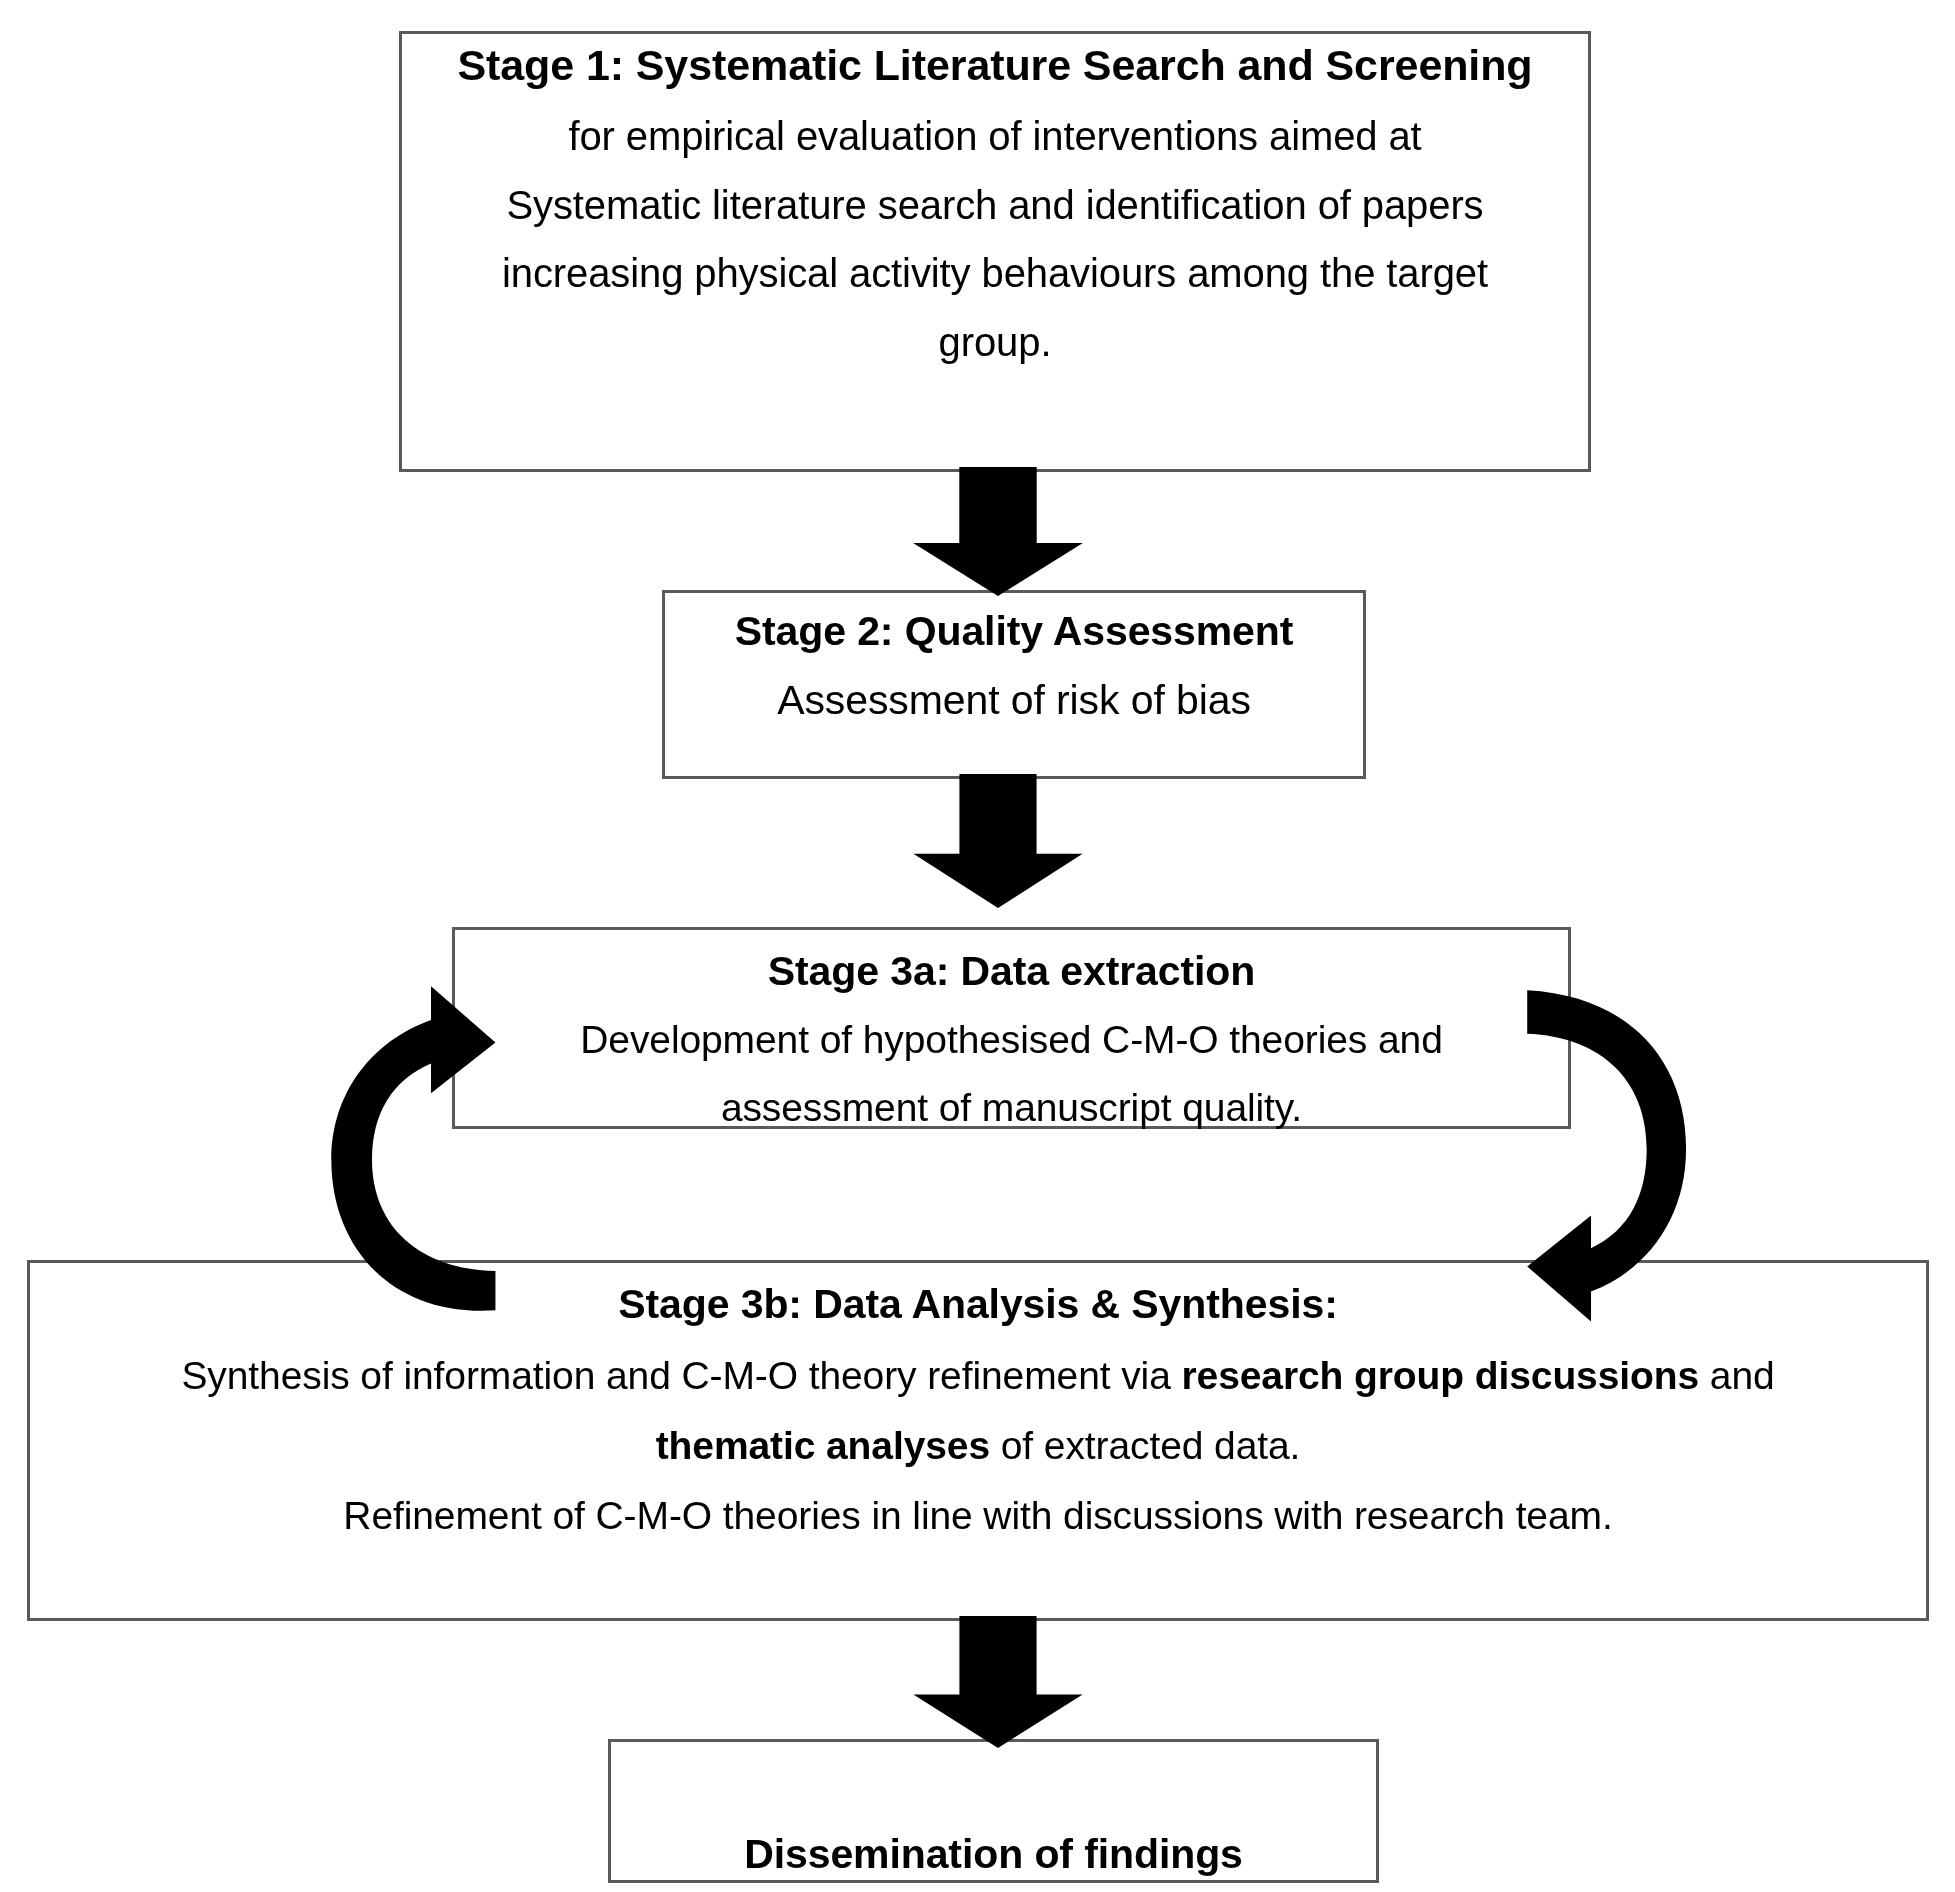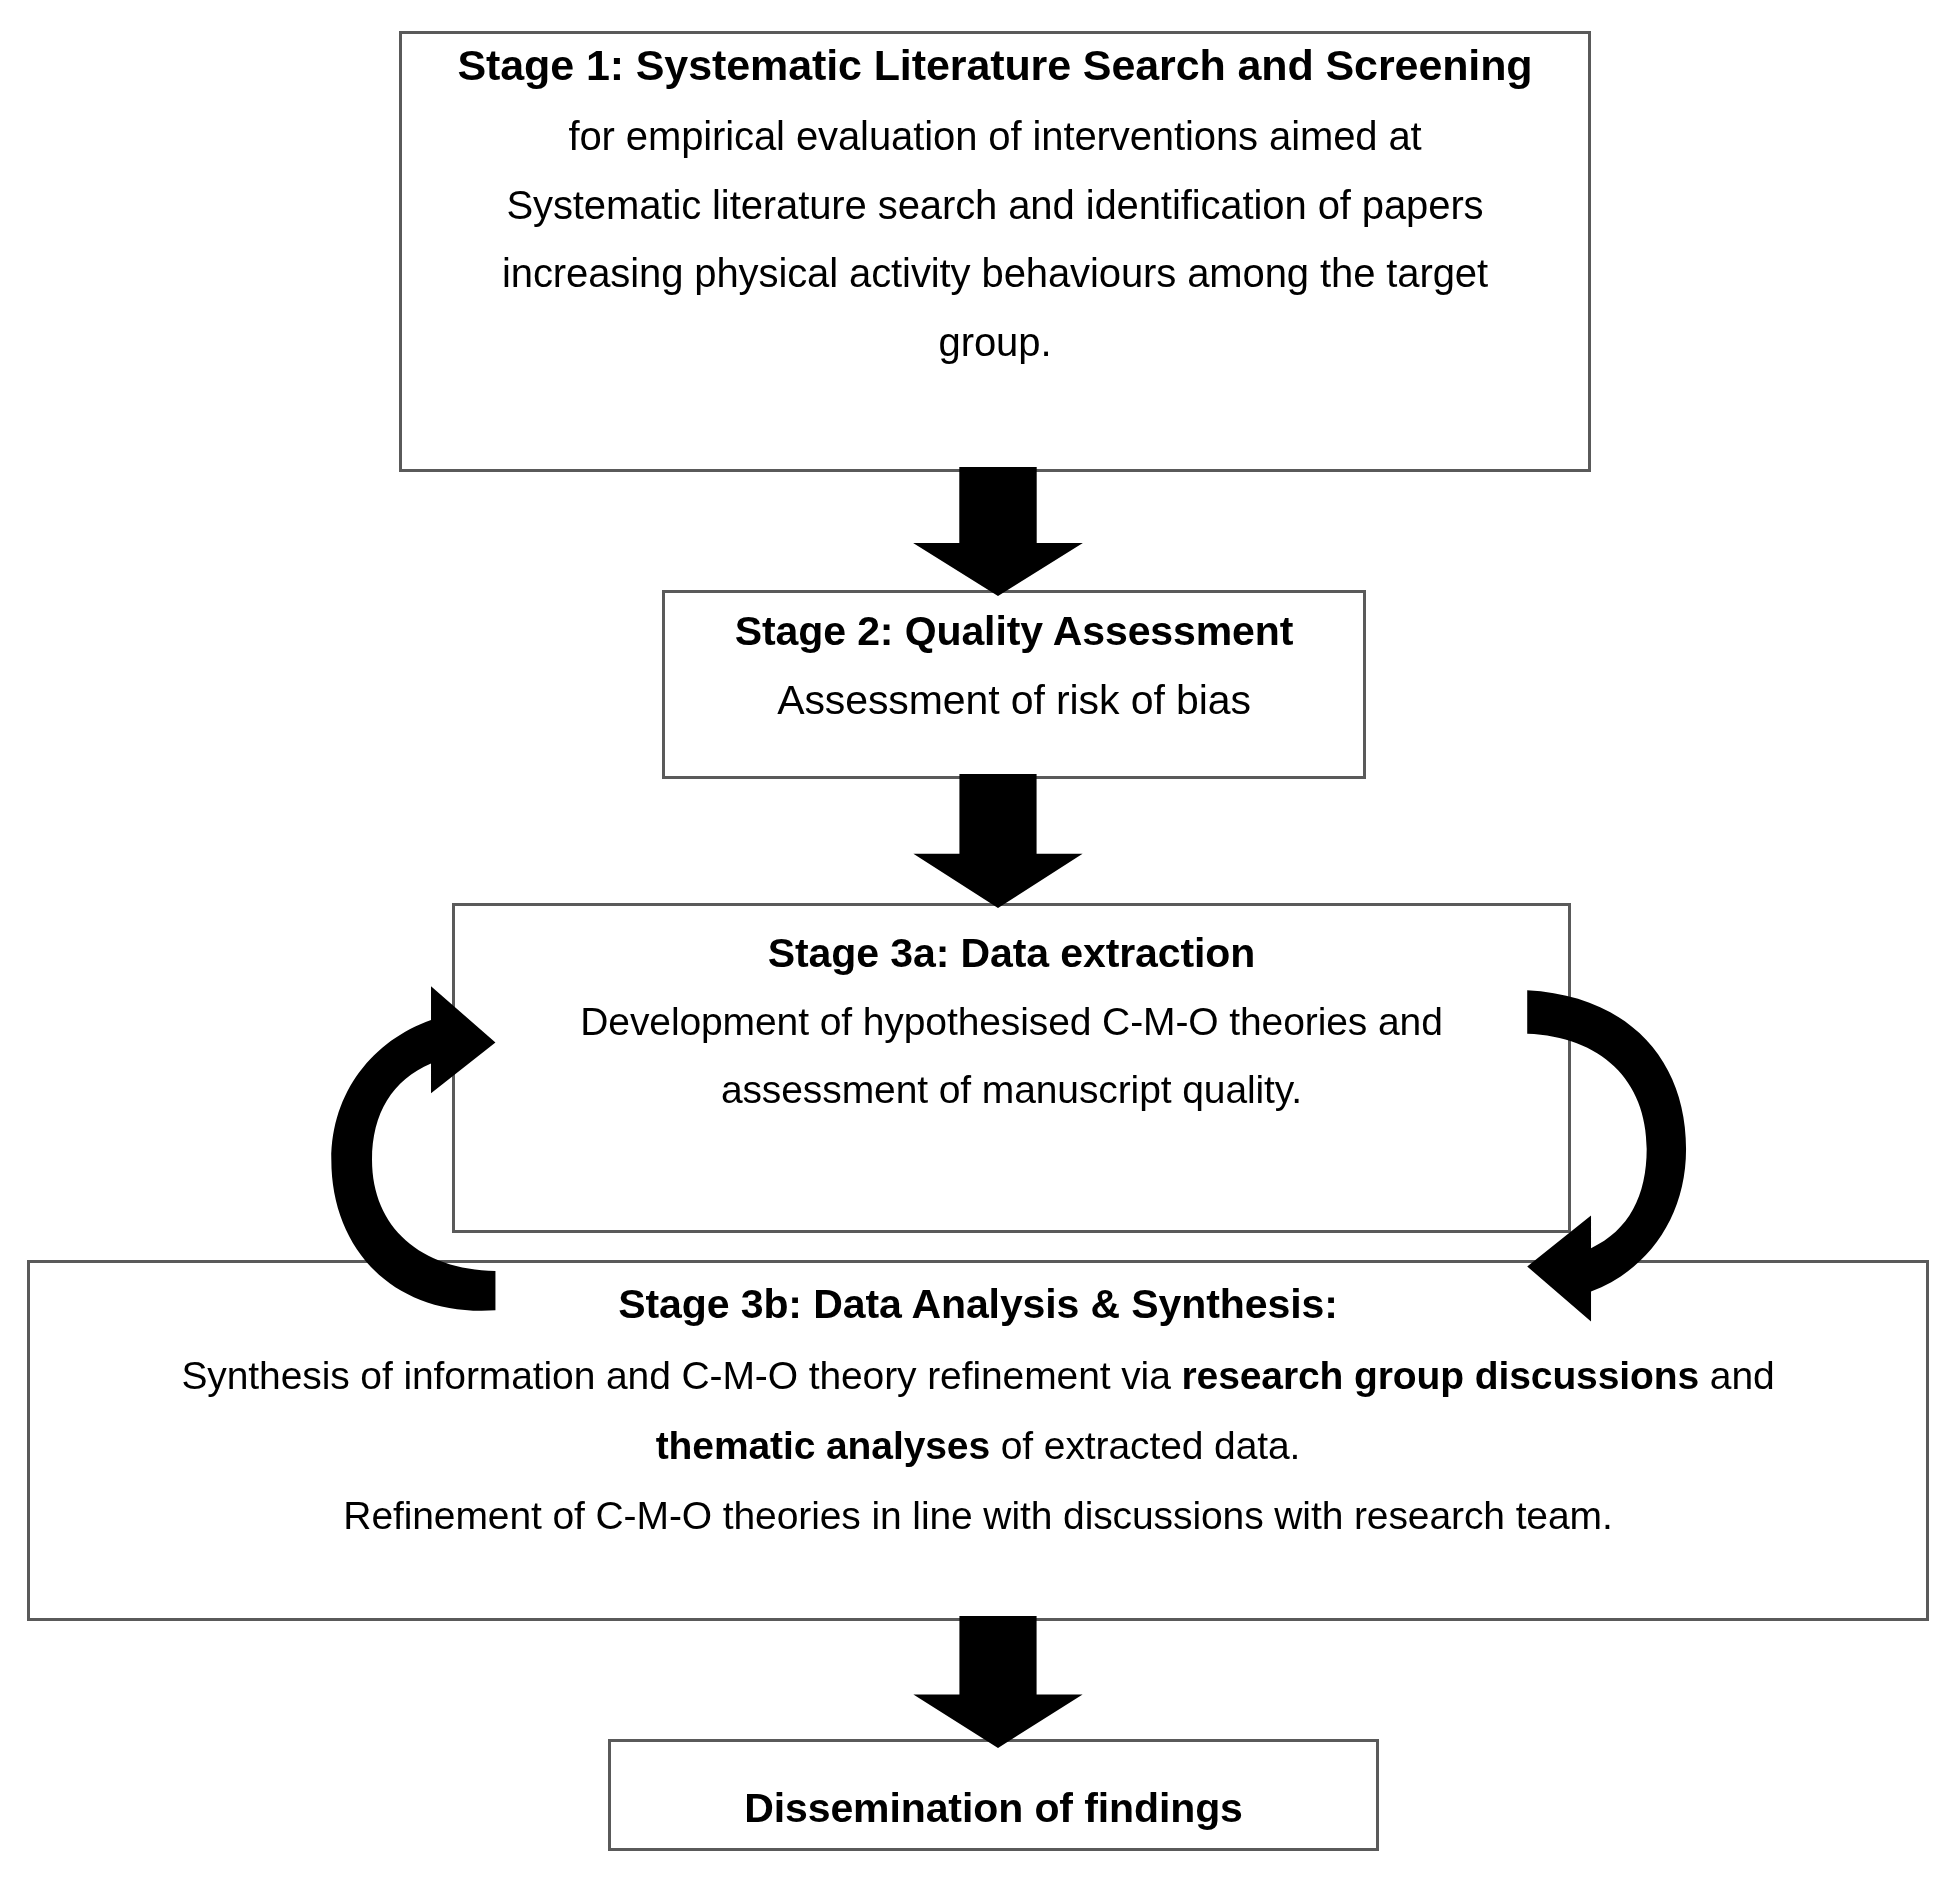--- a/index.html
+++ b/index.html
@@ -58,44 +58,44 @@
     width: 704px; height: 189px;
     padding: 12.2px 16.3px;
     justify-content: flex-start;
     text-align: right;
   }
   #box-stage2 .stage-title { font-size: 41px; margin-bottom: 16.3px; }
   #box-stage2 .stage-line  { font-size: 41px; }
 
   
   #box-stage3a {
-    left: 452px; top: 903px;
-    width: 1119px; height: 330px;
-    padding: 21px 23px;
+    left: 452px; top: 927px;
+    width: 1119px; height: 202px;
+    padding: 15px 23px;
     justify-content: flex-start;
   }
   #box-stage3a .stage-title { font-size: 41px; margin-bottom: 17.7px; }
   #box-stage3a .stage-line  { font-size: 39px; margin-bottom: 17.7px; }
 
   
   #box-stage3b {
     left: 27px; top: 1260px;
     width: 1902px; height: 361px;
     padding: 15px 27px;
     justify-content: flex-start;
   }
   #box-stage3b .stage-title { font-size: 41px; margin-bottom: 20.4px; }
   #box-stage3b .stage-line  { font-size: 39px; margin-bottom: 20.4px; }
 
   
   #box-dissemination {
     left: 608px; top: 1739px;
-    width: 771px; height: 112px;
+    width: 771px; height: 144px;
     padding: 0 16.3px;
-    justify-content: center;
+    justify-content: flex-end;
   }
   #box-dissemination .stage-title { font-size: 41px; margin-top: 27px; }
 
   
   .block-arrow {
     position: absolute;
     z-index: 5;
   }
   .block-arrow svg { display: block; }
 

